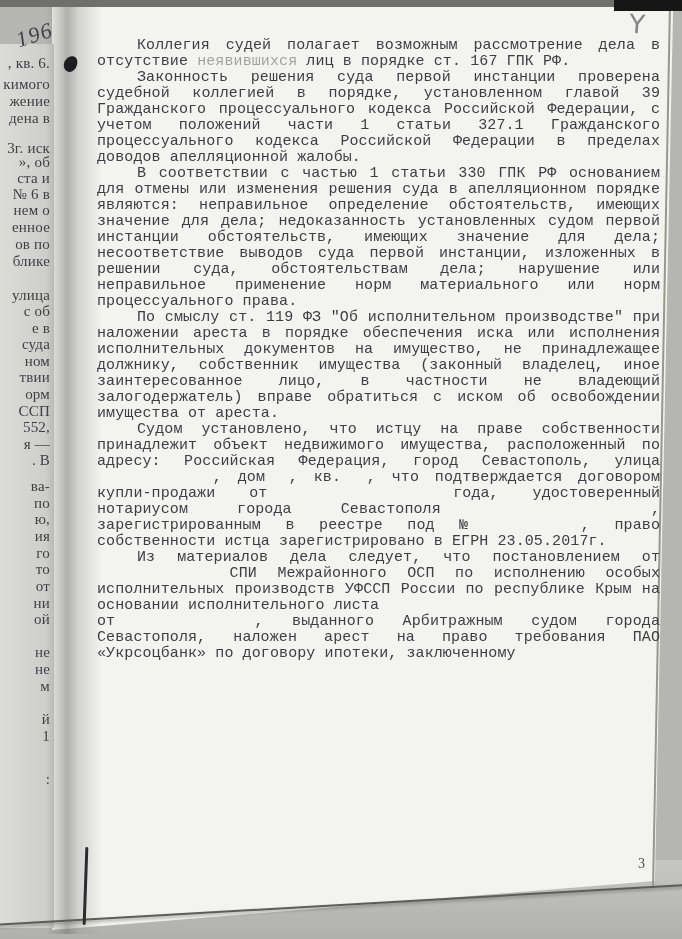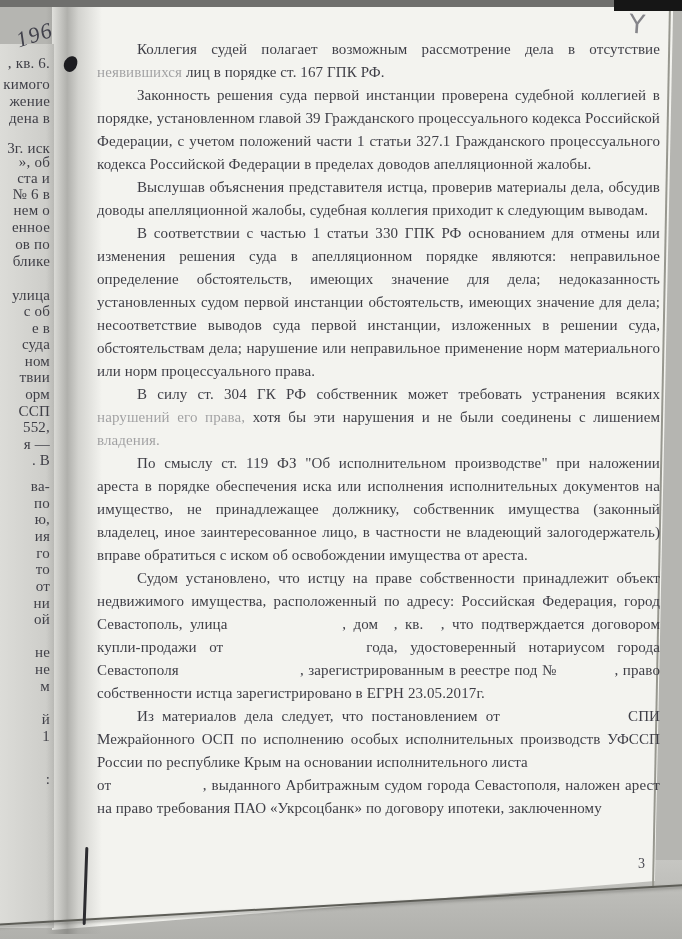--- a/index.html
+++ b/index.html
@@ -80,24 +80,25 @@
   }
   .hw-mark {
     position: absolute; left: 629px; top: 9px;
     font-size: 26px; color: #85858a;
     transform: rotate(4deg);
     font-family: "DejaVu Sans", sans-serif;
   }
   
   .textblock {
     position: absolute; left: 97px; top: 38px; width: 563px;
-    font-size: 15px; line-height: 23px;
+    font-size: 15px; line-height: 16px;
     color: #3e3e46;
     text-align: justify;
     letter-spacing: 0.1px;
+    font-family: Liberation Mono, monospace;
   }
   .textblock p { margin: 0; text-indent: 40px; }
   .textblock .gap { display: inline-block; height: 1px; }
   .textblock .faded { opacity: 0.45; }
   .pagenum {
     position: absolute; left: 638px; top: 856px;
     font-size: 14px; color: #4a4a52;
   }
 </style>
 </head>
@@ -153,22 +154,20 @@
   <div class="topbar-black"></div>
   <div class="ink-blob"></div>
   <div class="pen-stroke"></div>
 
   <div class="hw-196">196</div>
   <div class="hw-mark">Y</div>
 
   <div class="textblock">
       <p><span>Коллегия судей полагает возможным рассмотрение дела в отсутствие </span><span class="faded">неявившихся</span><span> лиц в порядке ст. 167 ГПК РФ.</span></p>
       <p><span>Законность решения суда первой инстанции проверена судебной коллегией в порядке, установленном главой 39 Гражданского процессуального кодекса Российской Федерации, с учетом положений части 1 статьи 327.1 Гражданского процессуального кодекса Российской Федерации в пределах доводов апелляционной жалобы.</span></p>
-      <p><span>Выслушав объяснения представителя истца, проверив материалы дела, обсудив доводы апелляционной жалобы, судебная коллегия приходит к следующим выводам.</span></p>
       <p><span>В соответствии с частью 1 статьи 330 ГПК РФ основанием для отмены или изменения решения суда в апелляционном порядке являются: неправильное определение обстоятельств, имеющих значение для дела; недоказанность установленных судом первой инстанции обстоятельств, имеющих значение для дела; несоответствие выводов суда первой инстанции, изложенных в решении суда, обстоятельствам дела; нарушение или неправильное применение норм материального или норм процессуального права.</span></p>
-      <p><span>В силу ст. 304 ГК РФ собственник может требовать устранения всяких </span><span class="faded">нарушений его права,</span><span> хотя бы эти нарушения и не были соединены с лишением </span><span class="faded">владения.</span></p>
       <p><span>По смыслу ст. 119 ФЗ "Об исполнительном производстве" при наложении ареста в порядке обеспечения иска или исполнения исполнительных документов на имущество, не принадлежащее должнику, собственник имущества (законный владелец, иное заинтересованное лицо, в частности не владеющий залогодержатель) вправе обратиться с иском об освобождении имущества от ареста.</span></p>
       <p><span>Судом установлено, что истцу на праве собственности принадлежит объект недвижимого имущества, расположенный по адресу: Российская Федерация, город Севастополь, улица </span><span class="gap" style="width: 100px;"></span><span> , дом </span><span class="gap" style="width: 8px;"></span><span>, кв. </span><span class="gap" style="width: 10px;"></span><span>, что подтверждается договором купли-продажи от </span><span class="gap" style="width: 118px;"></span><span> года, удостоверенный нотариусом города Севастополя </span><span class="gap" style="width: 112px;"></span><span> , зарегистрированным в реестре под № </span><span class="gap" style="width: 48px;"></span><span> , право собственности истца зарегистрировано в ЕГРН 23.05.2017г.</span></p>
       <p><span>Из материалов дела следует, что постановлением от </span><span class="gap" style="width: 112px;"></span><span> СПИ Межрайонного ОСП по исполнению особых исполнительных производств УФССП России по республике Крым на основании исполнительного листа</span><br><span>от </span><span class="gap" style="width: 82px;"></span><span> , выданного Арбитражным судом города Севастополя, наложен арест на право требования ПАО «Укрсоцбанк» по договору ипотеки, заключенному</span></p>
     </div>
 
   <div class="pagenum">3</div>
 </div>
 
 </body></html>

